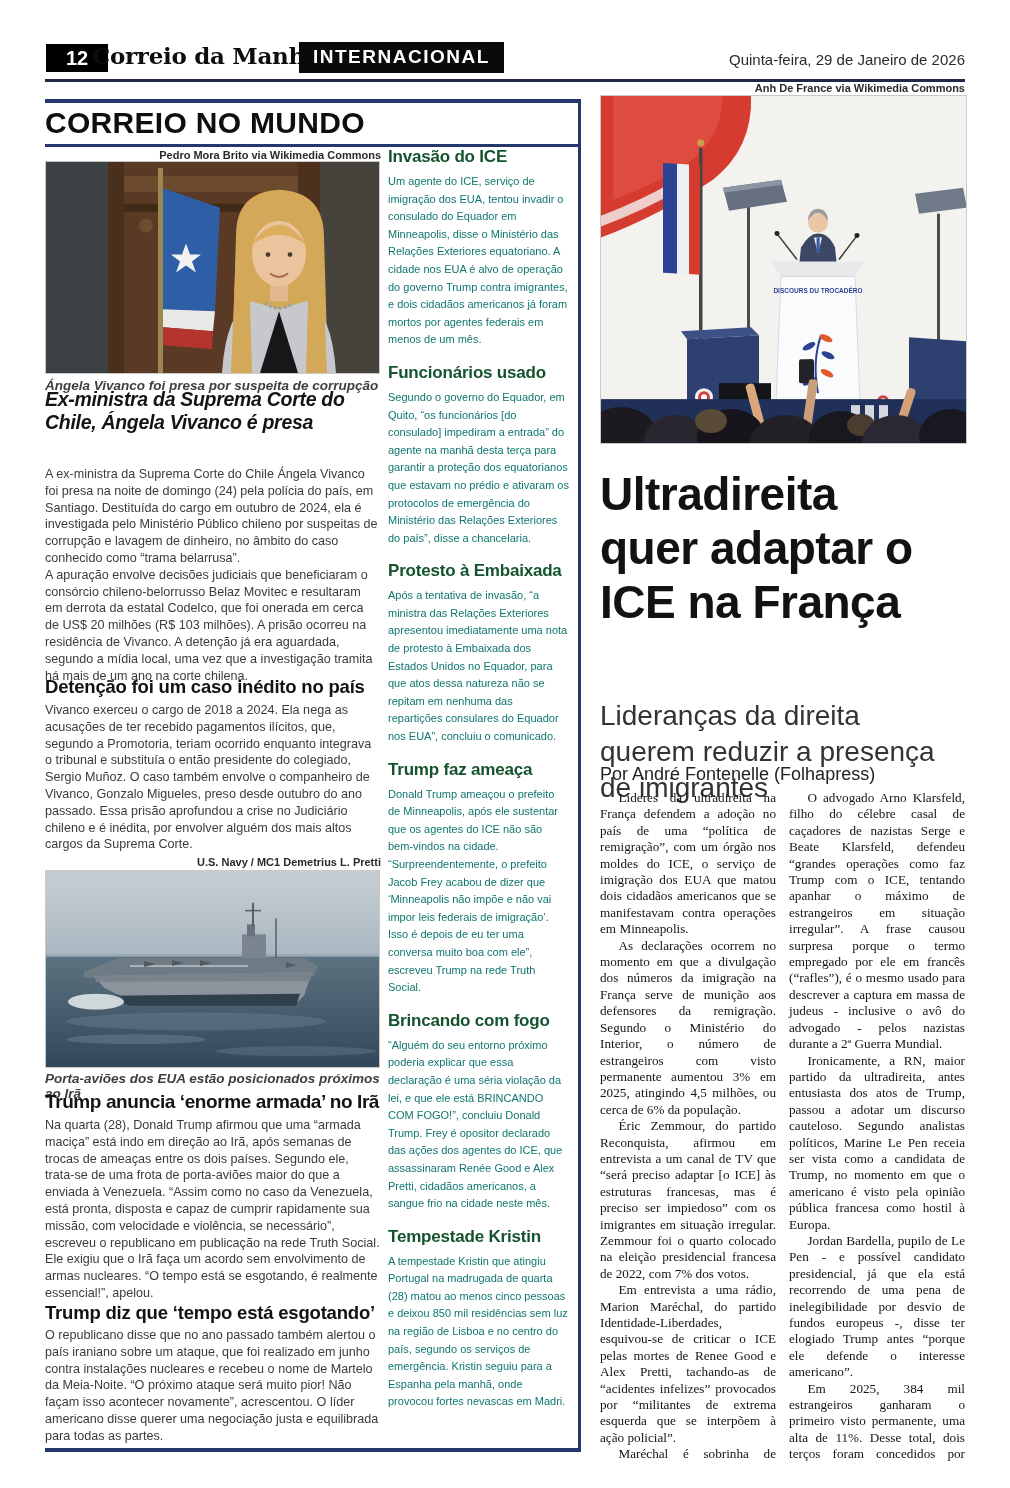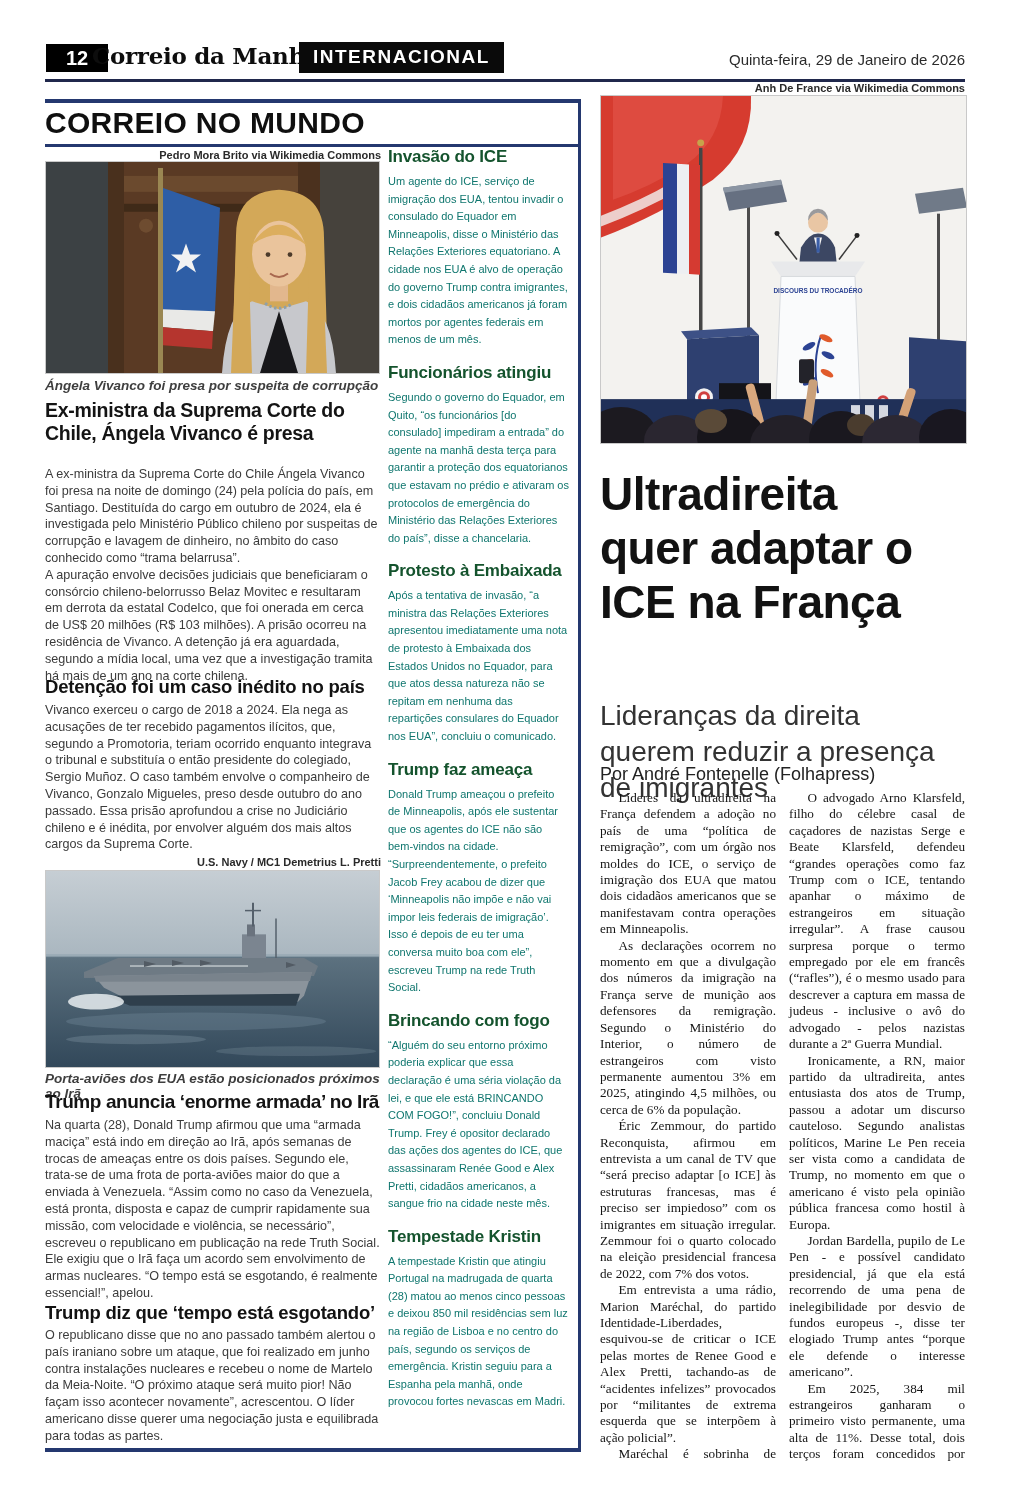--- a/index.html
+++ b/index.html
@@ -91,21 +91,21 @@
       <path d="M219,142 Q233,152 247,142" stroke="#8fa0a8" stroke-width="3" fill="none" stroke-dasharray="2.5 2.5"></path>
       <ellipse cx="233" cy="92" rx="27" ry="33" fill="#eac49c"></ellipse>
       <path d="M205,84 Q233,42 261,84 Q233,62 205,84 Z" fill="#dcae5e"></path>
       <circle cx="222" cy="93" r="2.4" fill="#4c3a2a"></circle>
         <circle cx="244" cy="93" r="2.4" fill="#4c3a2a"></circle>
       <path d="M224,112 Q233,119 242,112" stroke="#a8684f" stroke-width="2" fill="none"></path>
     </svg>
   </div>
 
   <div class="abs caption" style="left:45px;top:378px;width:336px;">Ángela Vivanco foi presa por suspeita de corrupção</div>
-  <div class="abs art-headline" style="left:45px;top:399px;width:340px;font-size:19.5px;">Ex-ministra da Suprema Corte do Chile, Ángela Vivanco é presa</div>
+  <div class="abs art-headline" style="left:45px;top:388px;width:340px;font-size:19.5px;font-style:italic;">Ex-ministra da Suprema Corte do Chile, Ángela Vivanco é presa</div>
 
   <div class="abs bodytext" style="left:45px;top:466px;width:336px;">
     <p>A ex-ministra da Suprema Corte do Chile Ángela Vivanco foi presa na noite de domingo (24) pela polícia do país, em Santiago. Destituída do cargo em outubro de 2024, ela é investigada pelo Ministério Público chileno por suspeitas de corrupção e lavagem de dinheiro, no âmbito do caso conhecido como “trama belarrusa”.</p>
     <p>A apuração envolve decisões judiciais que beneficiaram o consórcio chileno-belorrusso Belaz Movitec e resultaram em derrota da estatal Codelco, que foi onerada em cerca de US$ 20 milhões (R$ 103 milhões). A prisão ocorreu na residência de Vivanco. A detenção já era aguardada, segundo a mídia local, uma vez que a investigação tramita há mais de um ano na corte chilena.</p>
   </div>
   <div class="abs subhead" style="left:45px;top:676px;width:340px;">Detenção foi um caso inédito no país</div>
   <div class="abs bodytext" style="left:45px;top:702px;width:336px;">
     <p>Vivanco exerceu o cargo de 2018 a 2024. Ela nega as acusações de ter recebido pagamentos ilícitos, que, segundo a Promotoria, teriam ocorrido enquanto integrava o tribunal e substituía o então presidente do colegiado, Sergio Muñoz. O caso também envolve o companheiro de Vivanco, Gonzalo Migueles, preso desde outubro do ano passado. Essa prisão aprofundou a crise no Judiciário chileno e é inédita, por envolver alguém dos mais altos cargos da Suprema Corte.</p>
   </div>
 
@@ -158,21 +158,21 @@
   <div class="abs bodytext" style="left:45px;top:1327px;width:336px;">
     <p>O republicano disse que no ano passado também alertou o país iraniano sobre um ataque, que foi realizado em junho contra instalações nucleares e recebeu o nome de Martelo da Meia-Noite. “O próximo ataque será muito pior! Não façam isso acontecer novamente”, acrescentou. O líder americano disse querer uma negociação justa e equilibrada para todas as partes.</p>
   </div>
 
   <div class="abs briefs">
     <section class="brief">
       <h3>Invasão do ICE</h3>
       <p>Um agente do ICE, serviço de imigração dos EUA, tentou invadir o consulado do Equador em Minneapolis, disse o Ministério das Relações Exteriores equatoriano. A cidade nos EUA é alvo de operação do governo Trump contra imigrantes, e dois cidadãos americanos já foram mortos por agentes federais em menos de um mês.</p>
     </section>
     <section class="brief">
-      <h3>Funcionários atingiu</h3>
+      <h3>Funcionários usado</h3>
       <p>Segundo o governo do Equador, em Quito, “os funcionários [do consulado] impediram a entrada” do agente na manhã desta terça para garantir a proteção dos equatorianos que estavam no prédio e ativaram os protocolos de emergência do Ministério das Relações Exteriores do país”, disse a chancelaria.</p>
     </section>
     <section class="brief">
       <h3>Protesto à Embaixada</h3>
       <p>Após a tentativa de invasão, “a ministra das Relações Exteriores apresentou imediatamente uma nota de protesto à Embaixada dos Estados Unidos no Equador, para que atos dessa natureza não se repitam em nenhuma das repartições consulares do Equador nos EUA”, concluiu o comunicado.</p>
     </section>
     <section class="brief">
       <h3>Trump faz ameaça</h3>
       <p>Donald Trump ameaçou o prefeito de Minneapolis, após ele sustentar que os agentes do ICE não são bem-vindos na cidade. “Surpreendentemente, o prefeito Jacob Frey acabou de dizer que ‘Minneapolis não impõe e não vai impor leis federais de imigração’. Isso é depois de eu ter uma conversa muito boa com ele”, escreveu Trump na rede Truth Social.</p>
     </section>

